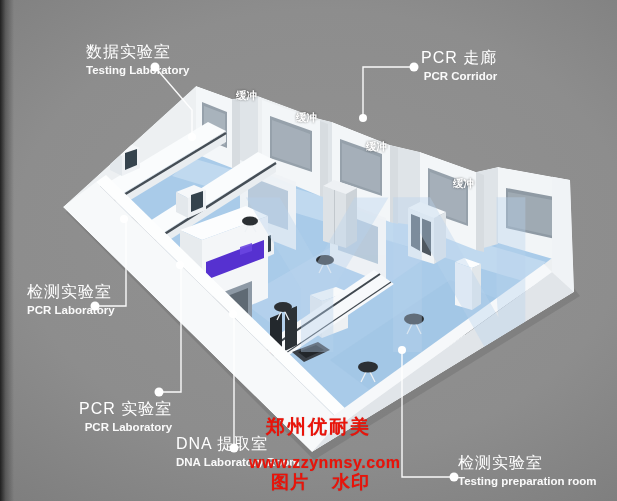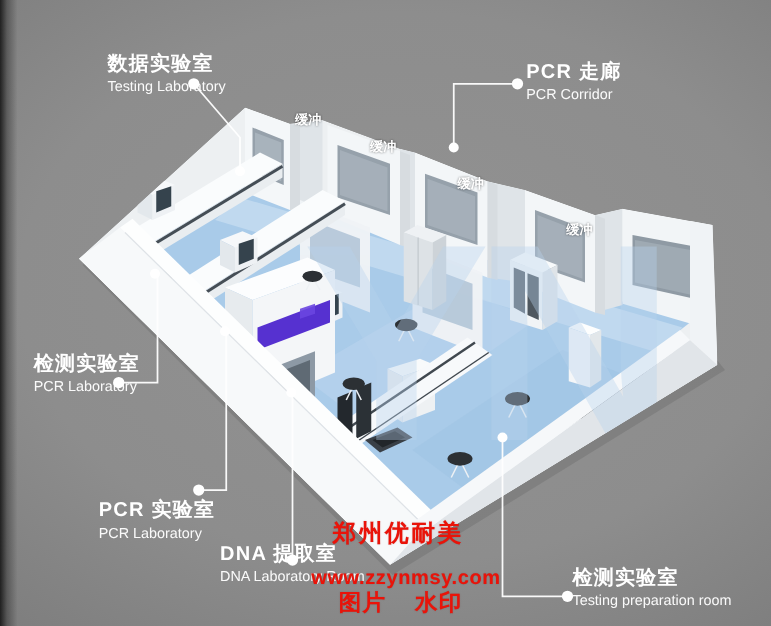--- a/index.html
+++ b/index.html
@@ -8,22 +8,22 @@
     background:radial-gradient(ellipse 90% 80% at 52% 46%, #929292 0%, #8d8d8d 55%, #7e7e7e 88%, #707070 100%);
     font-family:"Liberation Sans","DejaVu Sans",sans-serif;
   }
   #left-edge{
     position:absolute;left:0;top:0;width:14px;height:501px;
     background:linear-gradient(90deg, rgba(15,15,15,.85) 0%, rgba(40,40,40,.45) 40%, rgba(80,80,80,0) 100%);
     pointer-events:none;
   }
   svg{position:absolute;left:0;top:0;}
   .callout{position:absolute;color:#ffffff;line-height:1.05;white-space:nowrap;}
-  .callout .zh{font-size:16px;font-weight:bold;letter-spacing:1px;display:block;}
-  .callout .en{font-size:11.5px;font-weight:normal;letter-spacing:0px;display:block;margin-top:3px;opacity:.96;}
+  .callout .zh{font-size:16px;font-weight:normal;letter-spacing:1px;display:block;}
+  .callout .en{font-size:11.5px;font-weight:bold;letter-spacing:0px;display:block;margin-top:3px;opacity:.96;text-align:right;}
   .redwm{position:absolute;color:#ea1309;font-weight:bold;white-space:nowrap;
          text-shadow:0 0 1px rgba(120,0,0,.35);}
   #wm-company{left:266px;top:414px;font-size:19px;letter-spacing:2px;}
   #wm-url{left:249px;top:454px;font-size:16px;letter-spacing:.5px;}
   #wm-left{left:250px;top:470px;font-size:18px;letter-spacing:1px;margin-left:21px;}
   #wm-right{left:332px;top:470px;font-size:18px;letter-spacing:1px;}
   .bufname{font-size:10.5px;font-weight:bold;fill:#ffffff;}
 </style>
 </head>
 <body>

